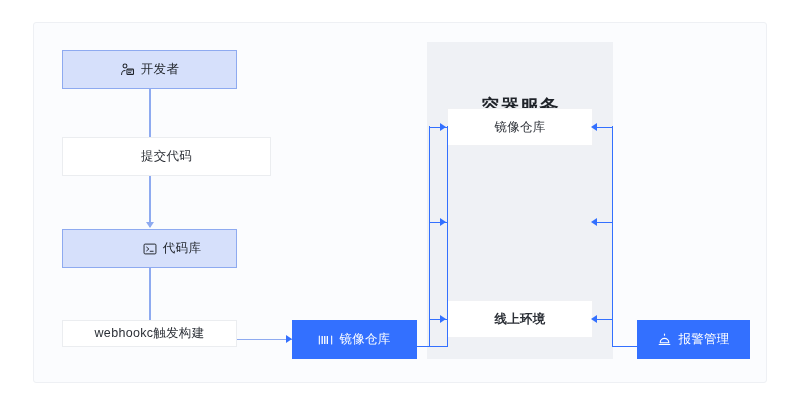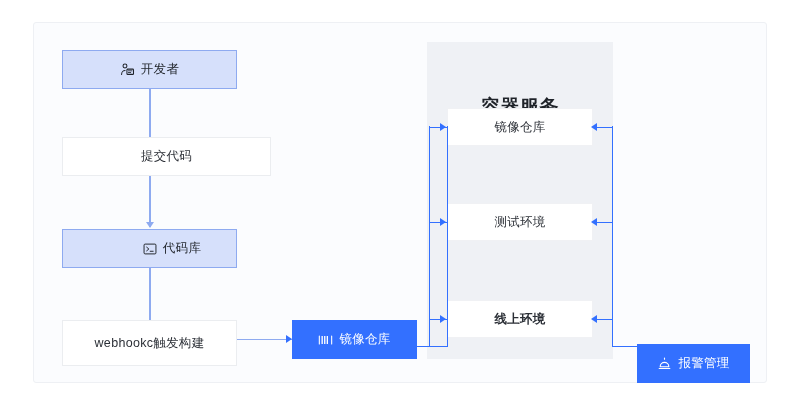--- a/index.html
+++ b/index.html
@@ -167,21 +167,21 @@
         <rect x="1.2" y="2.4" width="13.6" height="11.2" rx="1.2" fill="none" stroke="#1f2329" stroke-width="1.1"></rect>
         <path d="M4.2 5.9l2.5 2.1-2.5 2.1" fill="none" stroke="#1f2329" stroke-width="1.1" stroke-linecap="round" stroke-linejoin="round"></path>
         <path d="M8.2 10.6h3.4" stroke="#1f2329" stroke-width="1.1" stroke-linecap="round"></path>
       </svg>
     </span>
     <span class="lbl">代码库</span>
   </div>
 
   <div class="ln vline soft" style="left:149px; top:268px; height:52px;"></div>
 
-  <div class="node plain" style="left:62px; top:320px; width:175px; height:46px;">
+  <div class="node plain" style="left:62px; top:320px; width:175px; height:27px;">
     <span class="lbl">webhookc触发构建</span>
   </div>
 
   <div class="ln hline soft" style="left:237px; top:338.5px; width:55px;"></div>
   <div class="arrow right" style="left:286px; top:335px;"></div>
 
   <div class="node blue" style="left:292px; top:320px; width:125px; height:39px;">
     <span class="ico">
       <svg width="15" height="14" viewBox="0 0 18 16" aria-hidden="true">
         <path d="M1.6 3.2v9.6M16.4 3.2v9.6" stroke="#ffffff" stroke-width="1.3" stroke-linecap="round"></path>
@@ -194,43 +194,40 @@
   </div>
 
   <div class="panel">
     <div class="panel-title">容器服务</div>
   </div>
 
   <div class="node env" style="left:447px; top:108px; width:146px; height:38px;">
     <span class="lbl">镜像仓库</span>
   </div>
 
-  <div class="node env" style="left:447px; top:203px; width:146px; height:38px;">
-    <span class="lbl">测试环境</span>
-  </div>
 
   <div class="node env" style="left:447px; top:300px; width:146px; height:38px;font-weight:bold;">
     <span class="lbl">线上环境</span>
   </div>
 
   <div class="ln hline" style="left:417px; top:345.5px; width:31px;"></div>
   <div class="ln vline" style="left:446.5px; top:126px; height:220px;"></div>
 
   <div class="ln hline" style="left:429px; top:126.5px; width:18px;"></div>
   <div class="arrow right" style="left:440px; top:123px;"></div>
 
   <div class="ln hline" style="left:429px; top:221.5px; width:18px;"></div>
   <div class="arrow right" style="left:440px; top:218px;"></div>
 
   <div class="ln hline" style="left:429px; top:318.5px; width:18px;"></div>
   <div class="arrow right" style="left:440px; top:315px;"></div>
 
   <div class="ln vline" style="left:428.5px; top:126px; height:220px;"></div>
 
-  <div class="node blue" style="left:637px; top:320px; width:113px; height:39px;margin-top:24px;">
+  <div class="node blue" style="left:637px; top:320px; width:113px; height:39px;">
     <span class="ico">
       <svg width="15" height="15" viewBox="0 0 16 16" aria-hidden="true">
         <path d="M8 2.2v1.3" stroke="#ffffff" stroke-width="1.2" stroke-linecap="round"></path>
         <path d="M3.4 11.4a4.6 4.6 0 0 1 9.2 0z" fill="none" stroke="#ffffff" stroke-width="1.2" stroke-linejoin="round"></path>
         <path d="M2.3 13.3h11.4" stroke="#ffffff" stroke-width="1.2" stroke-linecap="round"></path>
       </svg>
     </span>
     <span class="lbl">报警管理</span>
   </div>
 

